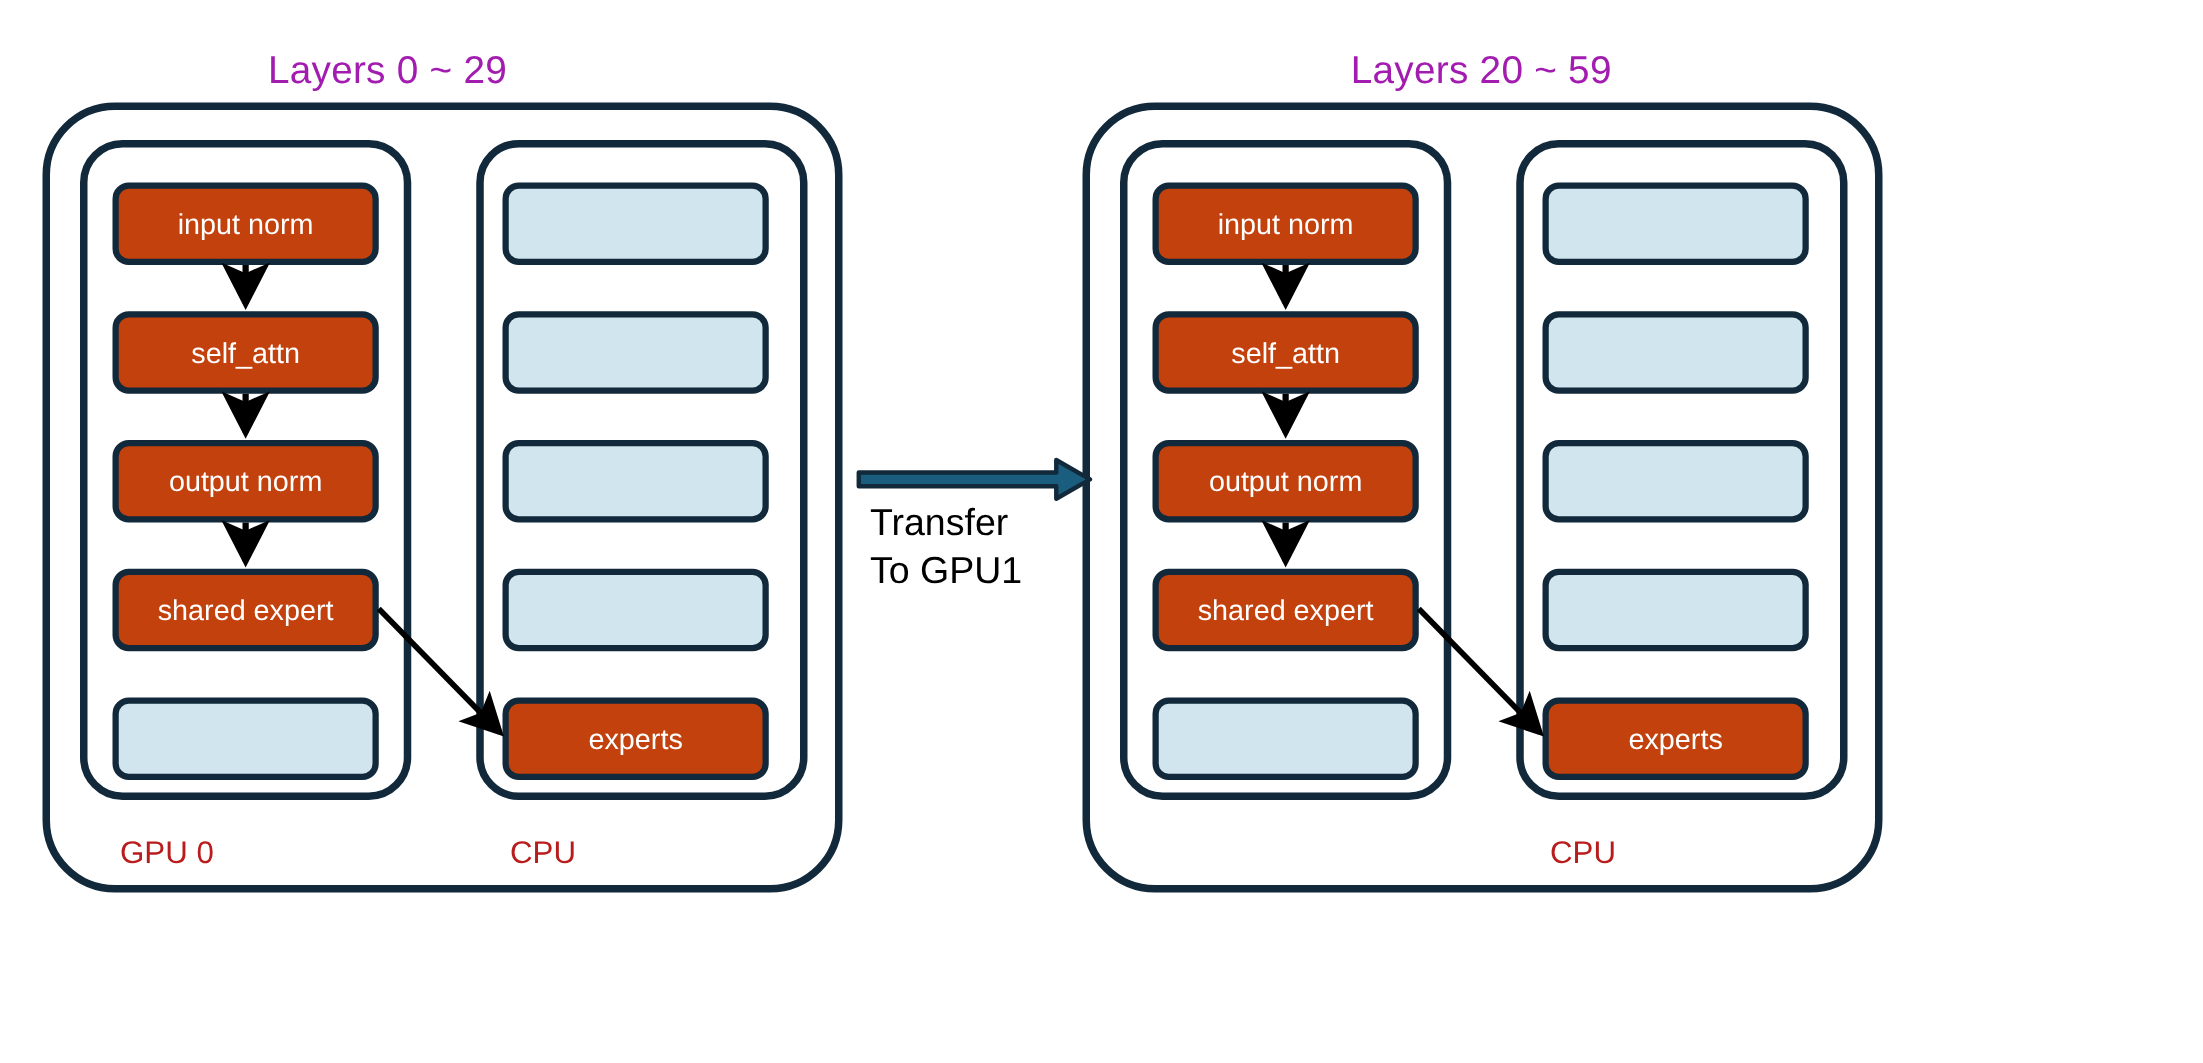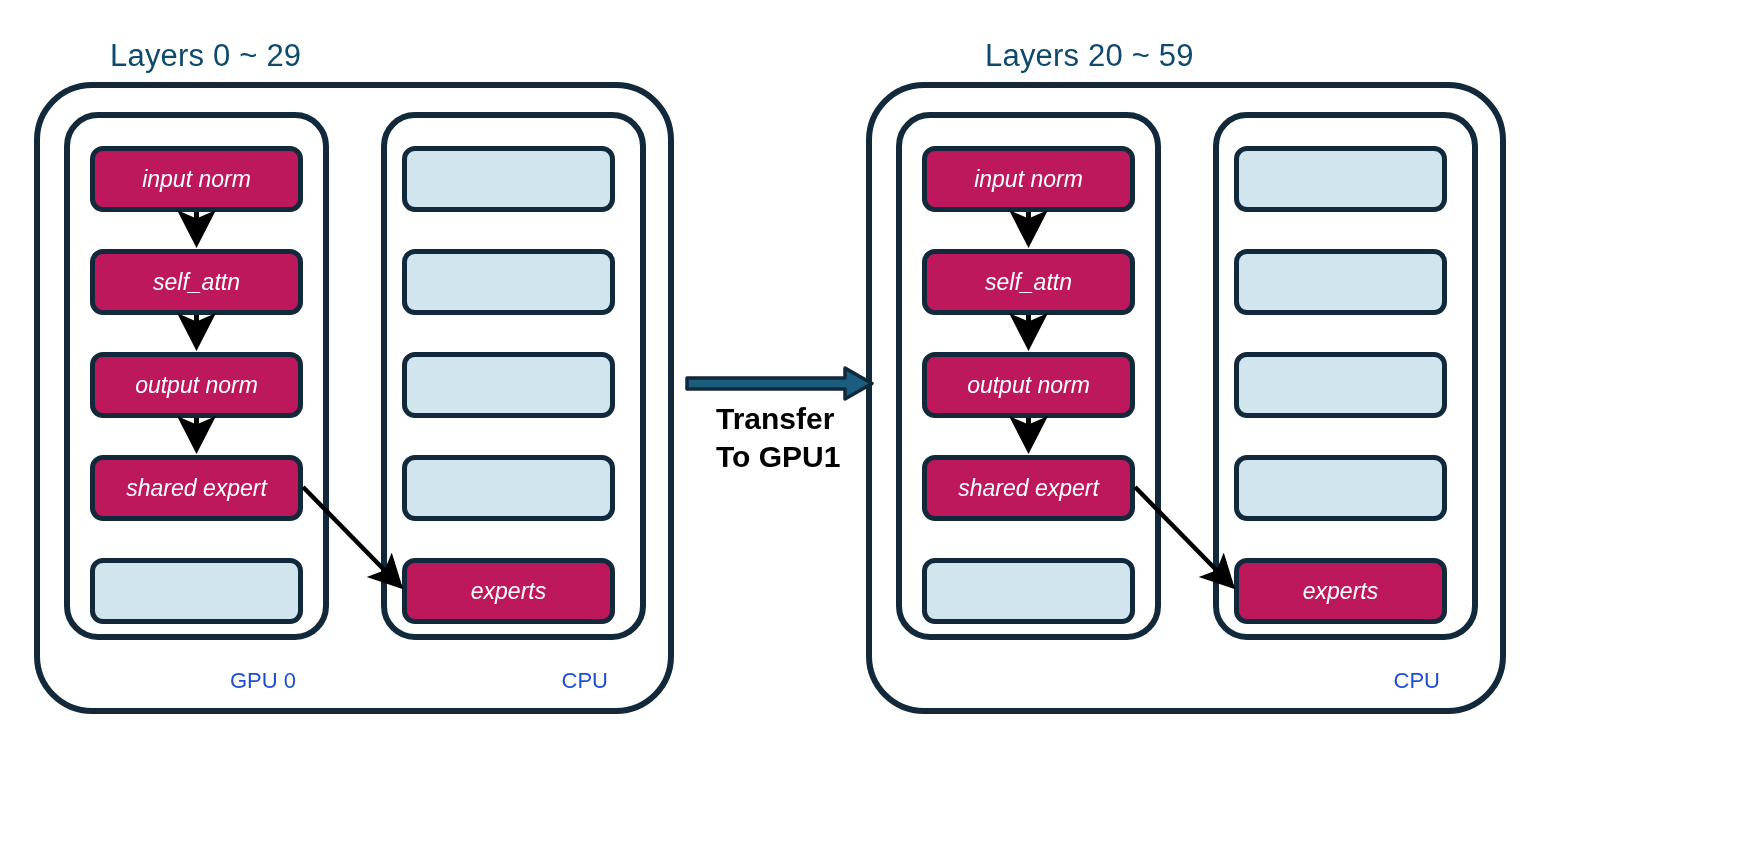--- a/index.html
+++ b/index.html
@@ -17,24 +17,24 @@
     position: relative;
     width: 1762px;
     height: 850px;
     background: #ffffff;
   }
 
   
   .group-title {
     position: absolute;
     font-size: 31px;
-    color: #0c4a6e;
+    color: #a21caf;
     font-family: "Liberation Sans", sans-serif;
     white-space: nowrap;
-    text-align: left;
+    text-align: center;
     letter-spacing: 0.2px;
   }
 
   
   .device {
     position: absolute;
     box-sizing: border-box;
     border: 6px solid #11293a;
     border-radius: 58px;
     background: #ffffff;
@@ -57,35 +57,34 @@
     border-radius: 13px;
     display: flex;
     align-items: center;
     justify-content: center;
     font-size: 23px;
     color: #ffffff;
     font-family: "Liberation Sans", sans-serif;
     white-space: nowrap;
   }
   .unit.active {
-    background: #be185d;
-    font-style: italic;
+    background: #c2410c;
   }
   .unit.idle {
     background: #d0e5ed;
   }
 
   
   .device-label {
     position: absolute;
-    font-size: 22px;
-    color: #1d4ed8;
+    font-size: 25px;
+    color: #b91c1c;
     font-family: "Liberation Sans", sans-serif;
     white-space: nowrap;
-    text-align: right;
+    text-align: left;
   }
 
   
   .transfer-label {
     position: absolute;
     font-size: 30px;
     color: #000000;
     line-height: 1.28;
     font-family: "Liberation Sans", sans-serif;
     white-space: pre-line;
@@ -142,21 +141,21 @@
   <div class="unit idle" style="left:402px; top:455px; width:213px; height:66px;">
     <span></span>
   </div>
   <div class="unit active" style="left:402px; top:558px; width:213px; height:66px;">
     <span>experts</span>
   </div>
 
   <div class="device-label" style="left:96px; top:668px; width:200px;">GPU 0</div>
   <div class="device-label" style="left:408px; top:668px; width:200px;">CPU</div>
 
-  <div class="transfer-label" style="left:716px; top:400px; width:180px;font-weight:bold;">Transfer
+  <div class="transfer-label" style="left:696px; top:400px; width:180px;">Transfer
 To GPU1</div>
 
   <div class="group-title" style="left:985px; top:38px; width:400px;">Layers 20 ~ 59</div>
 
   <div class="device" style="left:866px; top:82px; width:640px; height:632px;"></div>
 
   <div class="column" style="left:896px; top:112px; width:265px; height:528px;"></div>
 
   <div class="unit active" style="left:922px; top:146px; width:213px; height:66px;">
     <span>input norm</span>

